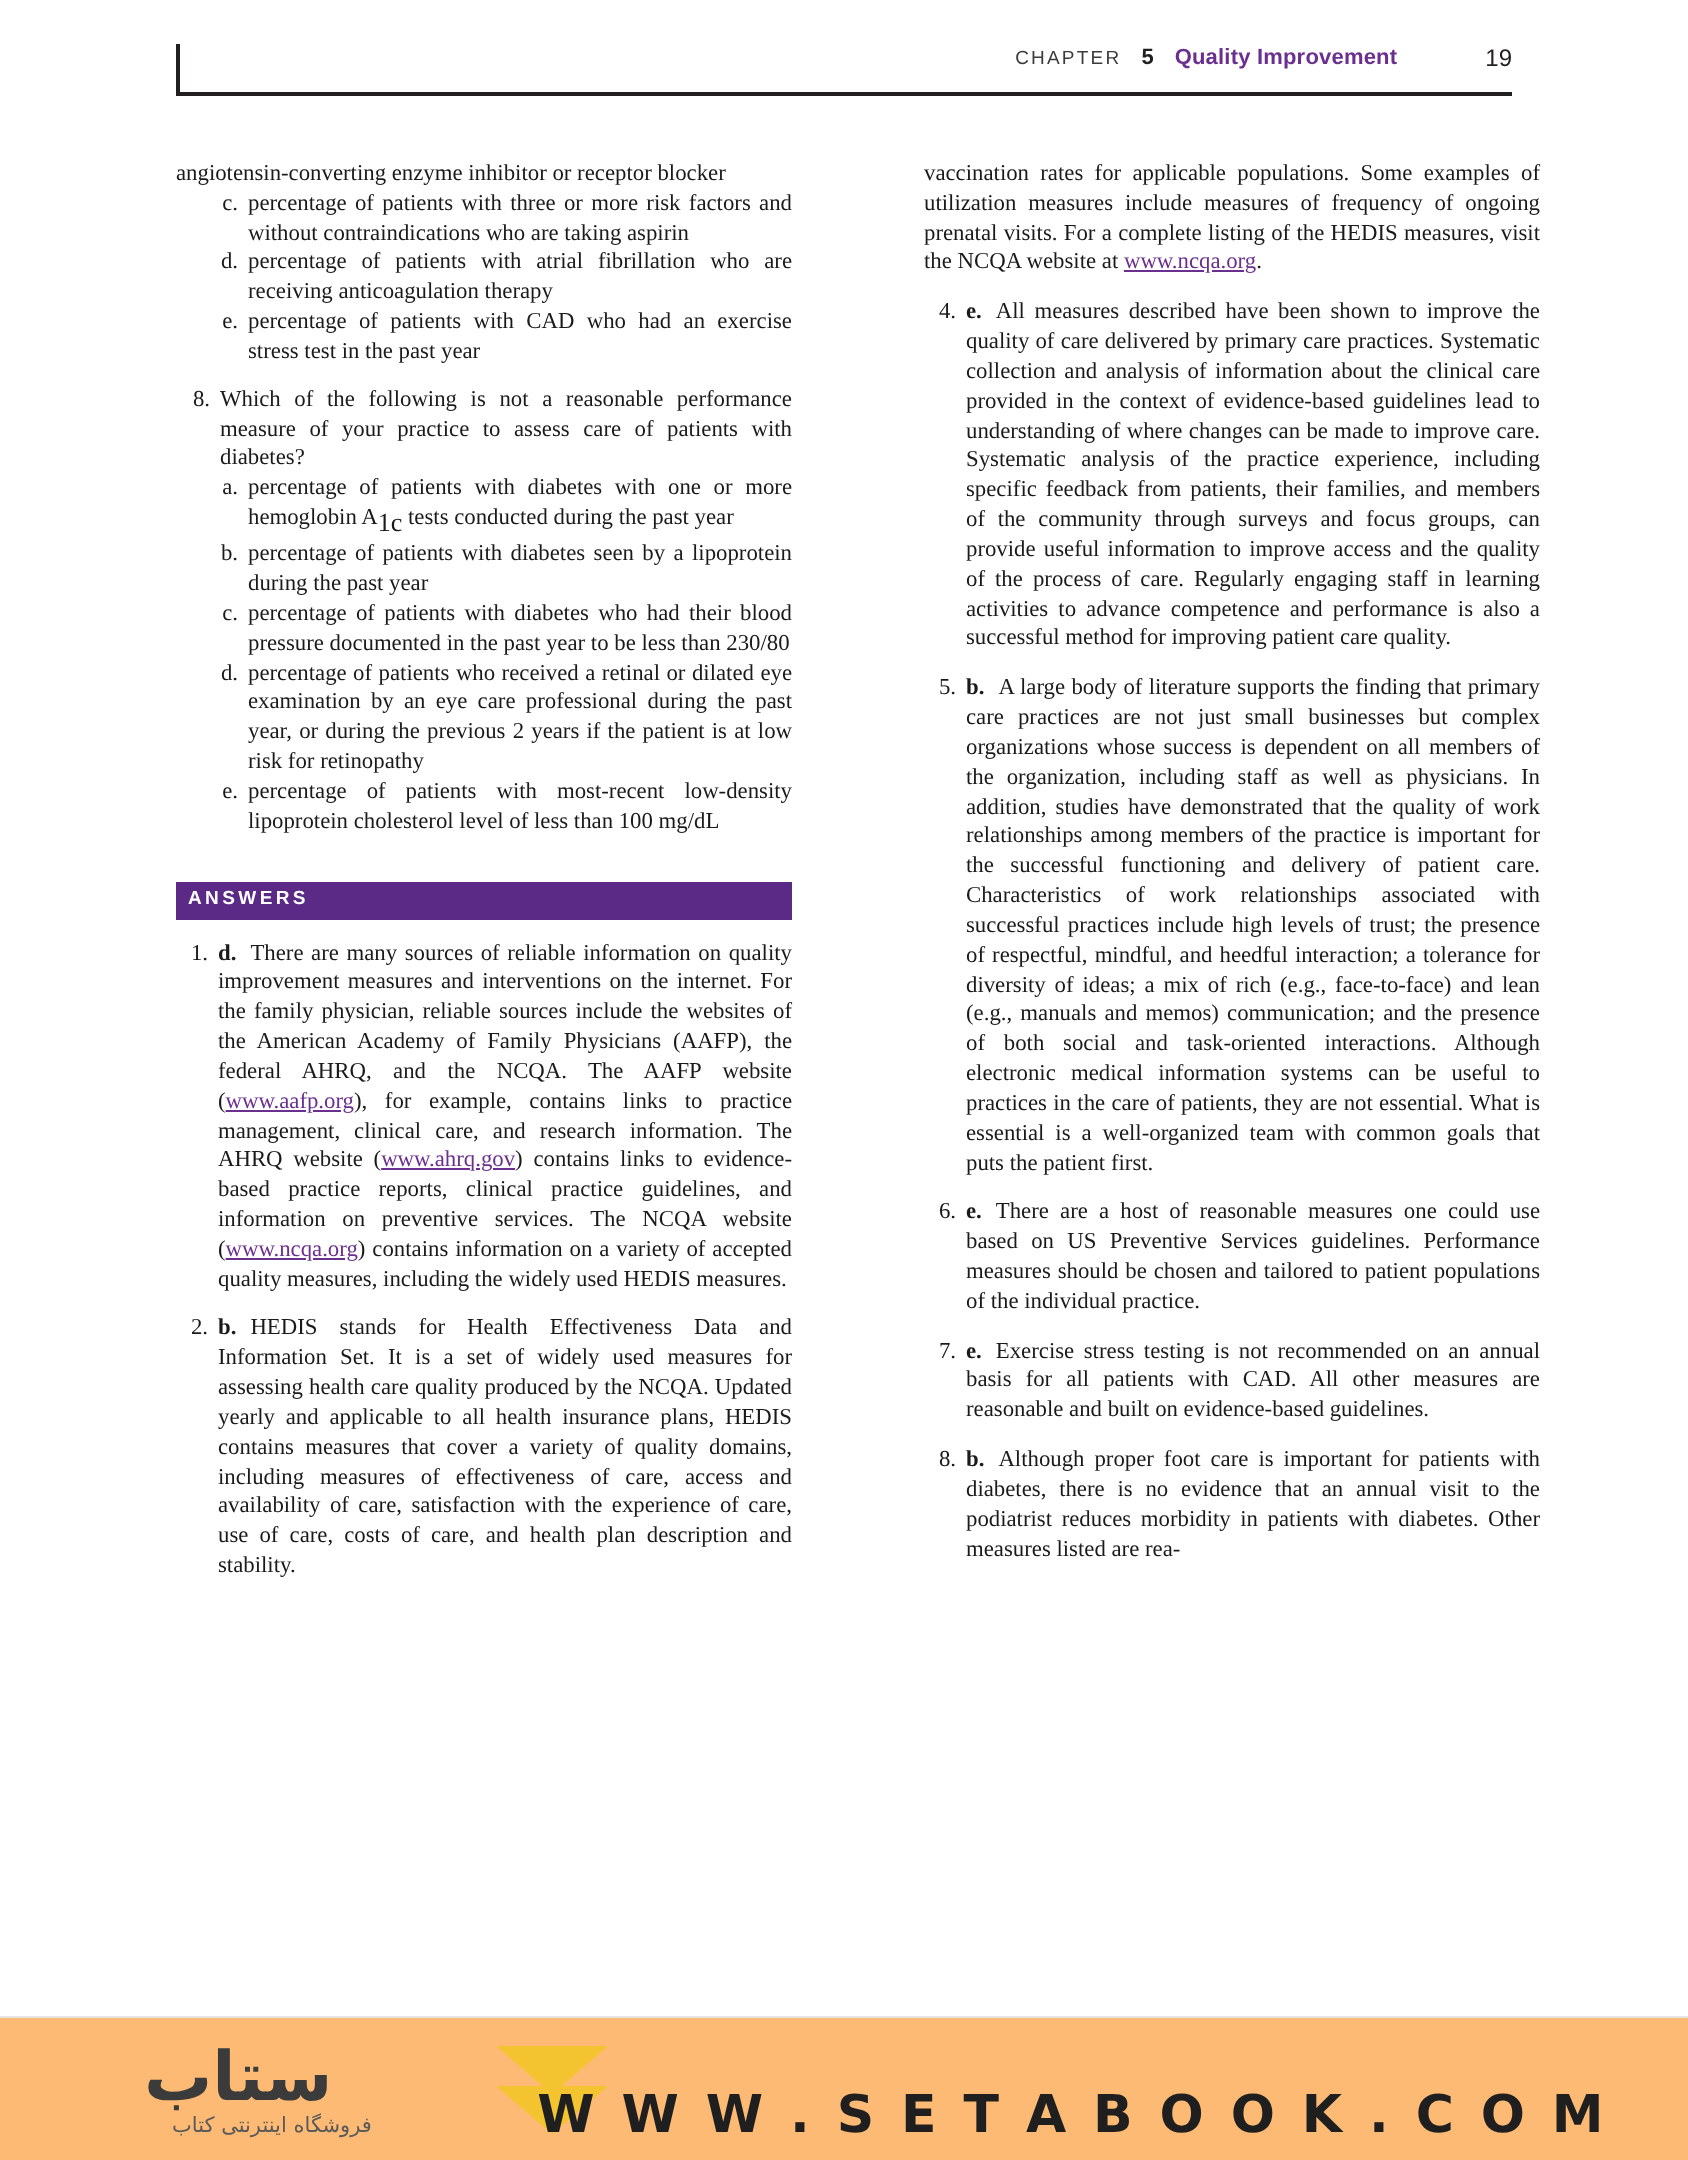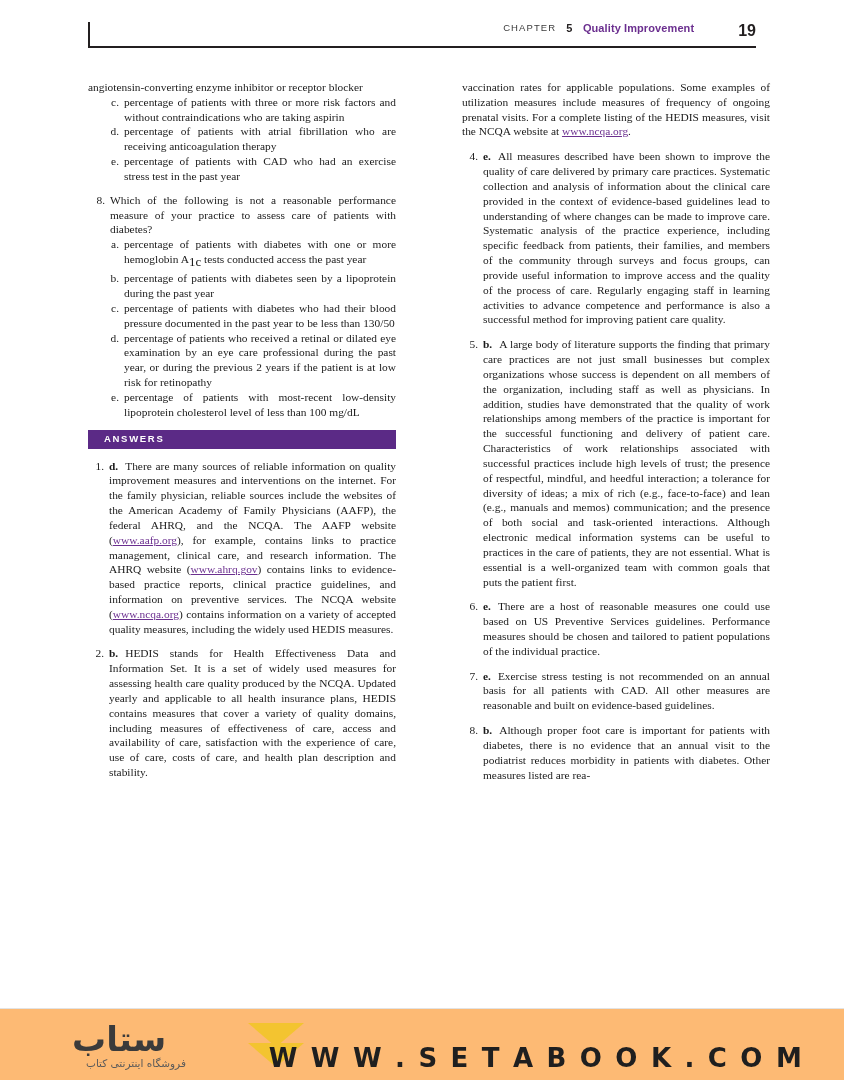--- a/index.html
+++ b/index.html
@@ -35,21 +35,21 @@
   .header-rule {
     position: absolute;
     left: 88px;
     top: 46px;
     width: 668px;
     height: 2px;
     background: #231f20;
   }
   .header-inner {
     display: flex;
-    align-items: flex-start;
+    align-items: center;
     justify-content: flex-end;
     gap: 10px;
     font-family: "Liberation Sans", sans-serif;
   }
   .chapter-word {
     font-size: 9.5px;
     letter-spacing: 1.1px;
     color: #3b3b3b;
   }
   .chapter-num {
@@ -58,22 +58,22 @@
     color: #231f20;
     letter-spacing: 0.5px;
   }
   .chapter-title {
     font-size: 11px;
     font-weight: bold;
     color: #6b2f8f;
     letter-spacing: 0.1px;
   }
   .page-number {
-    font-size: 16px;
-    font-weight: bold;
+    font-size: 12px;
+    font-weight: normal;
     color: #231f20;
     margin-left: 34px;
   }
 
   
   .col {
     position: absolute;
     top: 80px;
     width: 308px;
     font-size: 11.4px;
@@ -109,27 +109,27 @@
 
   
   .alpha-item > .item-marker { width: 17px; }
   .alpha-list { margin-left: 17px; }
   .alpha-list .item-marker { width: 14px; }
 
   .cont-para { margin-left: 0px; }
 
   
   .answers-banner {
-    margin-top: 10px;
+    margin-top: 22px;
     margin-bottom: 9px;
     background: #5b2a86;
     height: 19px;
     display: flex;
     align-items: center;
-    padding-left: 16px;
+    padding-left: 6px;
   }
   .answers-banner span {
     color: #ffffff;
     font-family: "Liberation Sans", sans-serif;
     font-size: 9.5px;
     font-weight: bold;
     letter-spacing: 1.7px;
   }
 
   
@@ -286,29 +286,29 @@
     </div>
 
     <div class="q-block">
       <div class="item num-item">
         <div class="item-marker">8.</div>
         <div class="item-body">Which of the following is not a reasonable performance measure of your practice to assess care of patients with diabetes?</div>
       </div>
       <div class="alpha-list">
         <div class="item alpha-item">
           <div class="item-marker">a.</div>
-          <div class="item-body"><span>percentage of patients with diabetes with one or more hemoglobin A</span><span class="sub">1c</span><span> tests conducted access the past year</span></div>
+          <div class="item-body"><span>percentage of patients with diabetes with one or more hemoglobin A</span><span class="sub">1c</span><span> tests conducted during the past year</span></div>
         </div>
         <div class="item alpha-item">
           <div class="item-marker">b.</div>
           <div class="item-body">percentage of patients with diabetes seen by a lipoprotein during the past year</div>
         </div>
         <div class="item alpha-item">
           <div class="item-marker">c.</div>
-          <div class="item-body">percentage of patients with diabetes who had their blood pressure documented in the past year to be less than 130/50</div>
+          <div class="item-body">percentage of patients with diabetes who had their blood pressure documented in the past year to be less than 230/80</div>
         </div>
         <div class="item alpha-item">
           <div class="item-marker">d.</div>
           <div class="item-body">percentage of patients who received a retinal or dilated eye examination by an eye care professional during the past year, or during the previous 2 years if the patient is at low risk for retinopathy</div>
         </div>
         <div class="item alpha-item">
           <div class="item-marker">e.</div>
           <div class="item-body">percentage of patients with most-recent low-density lipoprotein cholesterol level of less than 100 mg/dL</div>
         </div>
       </div>

